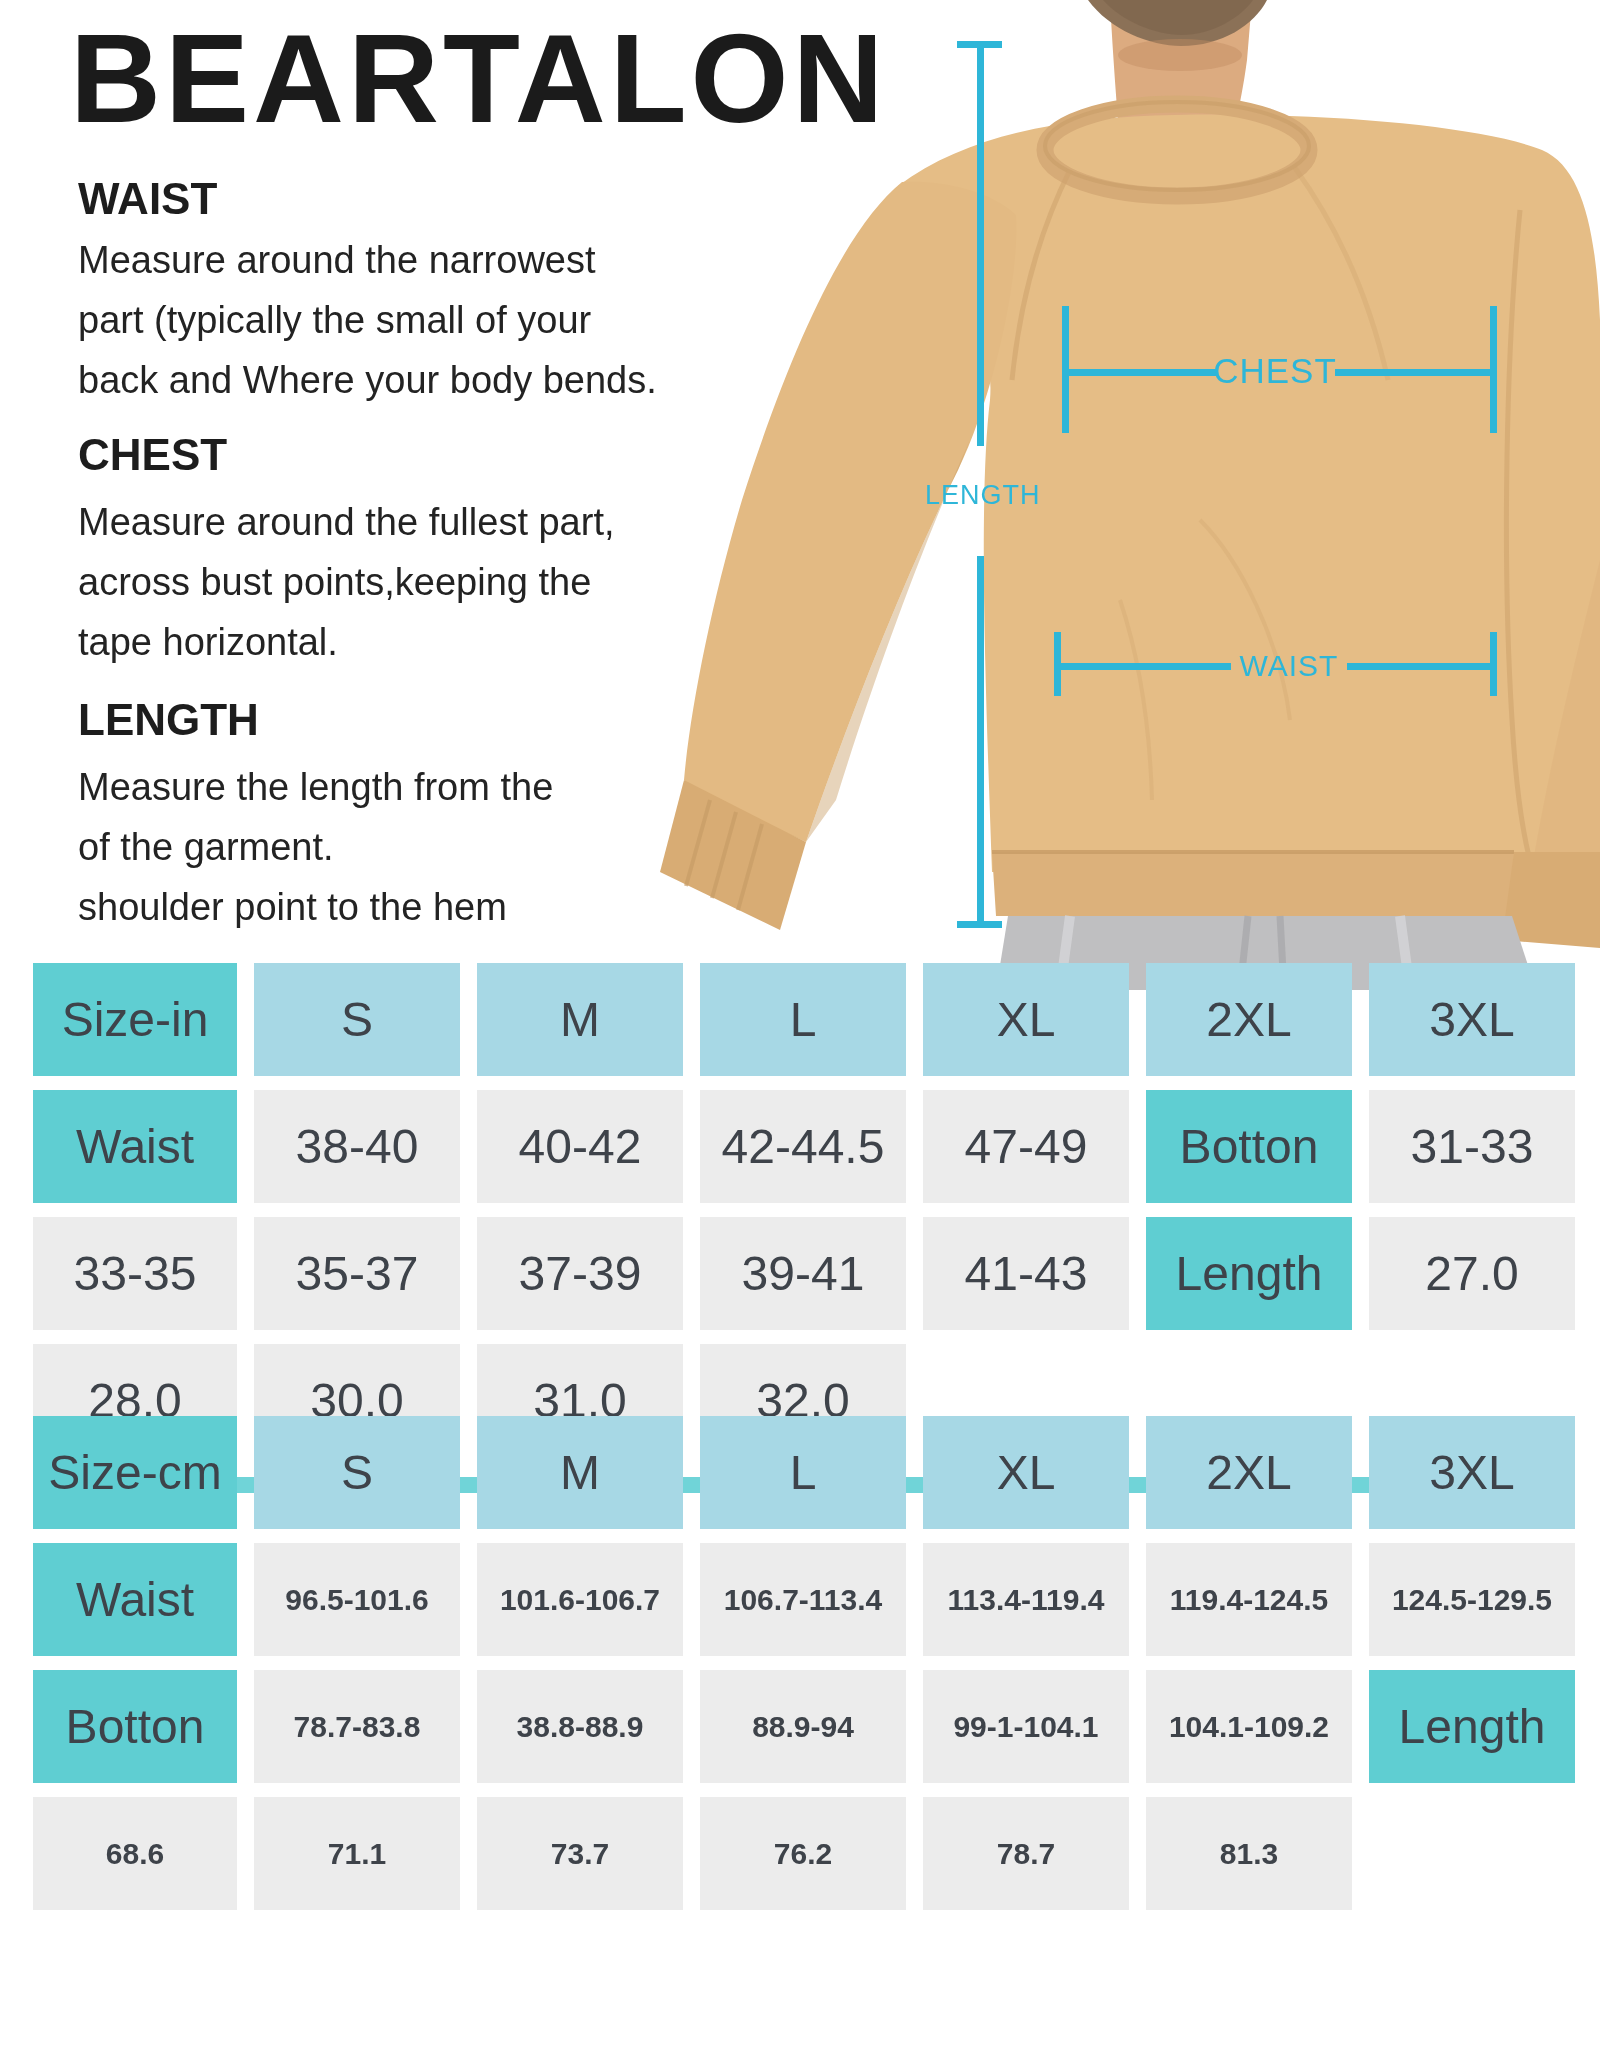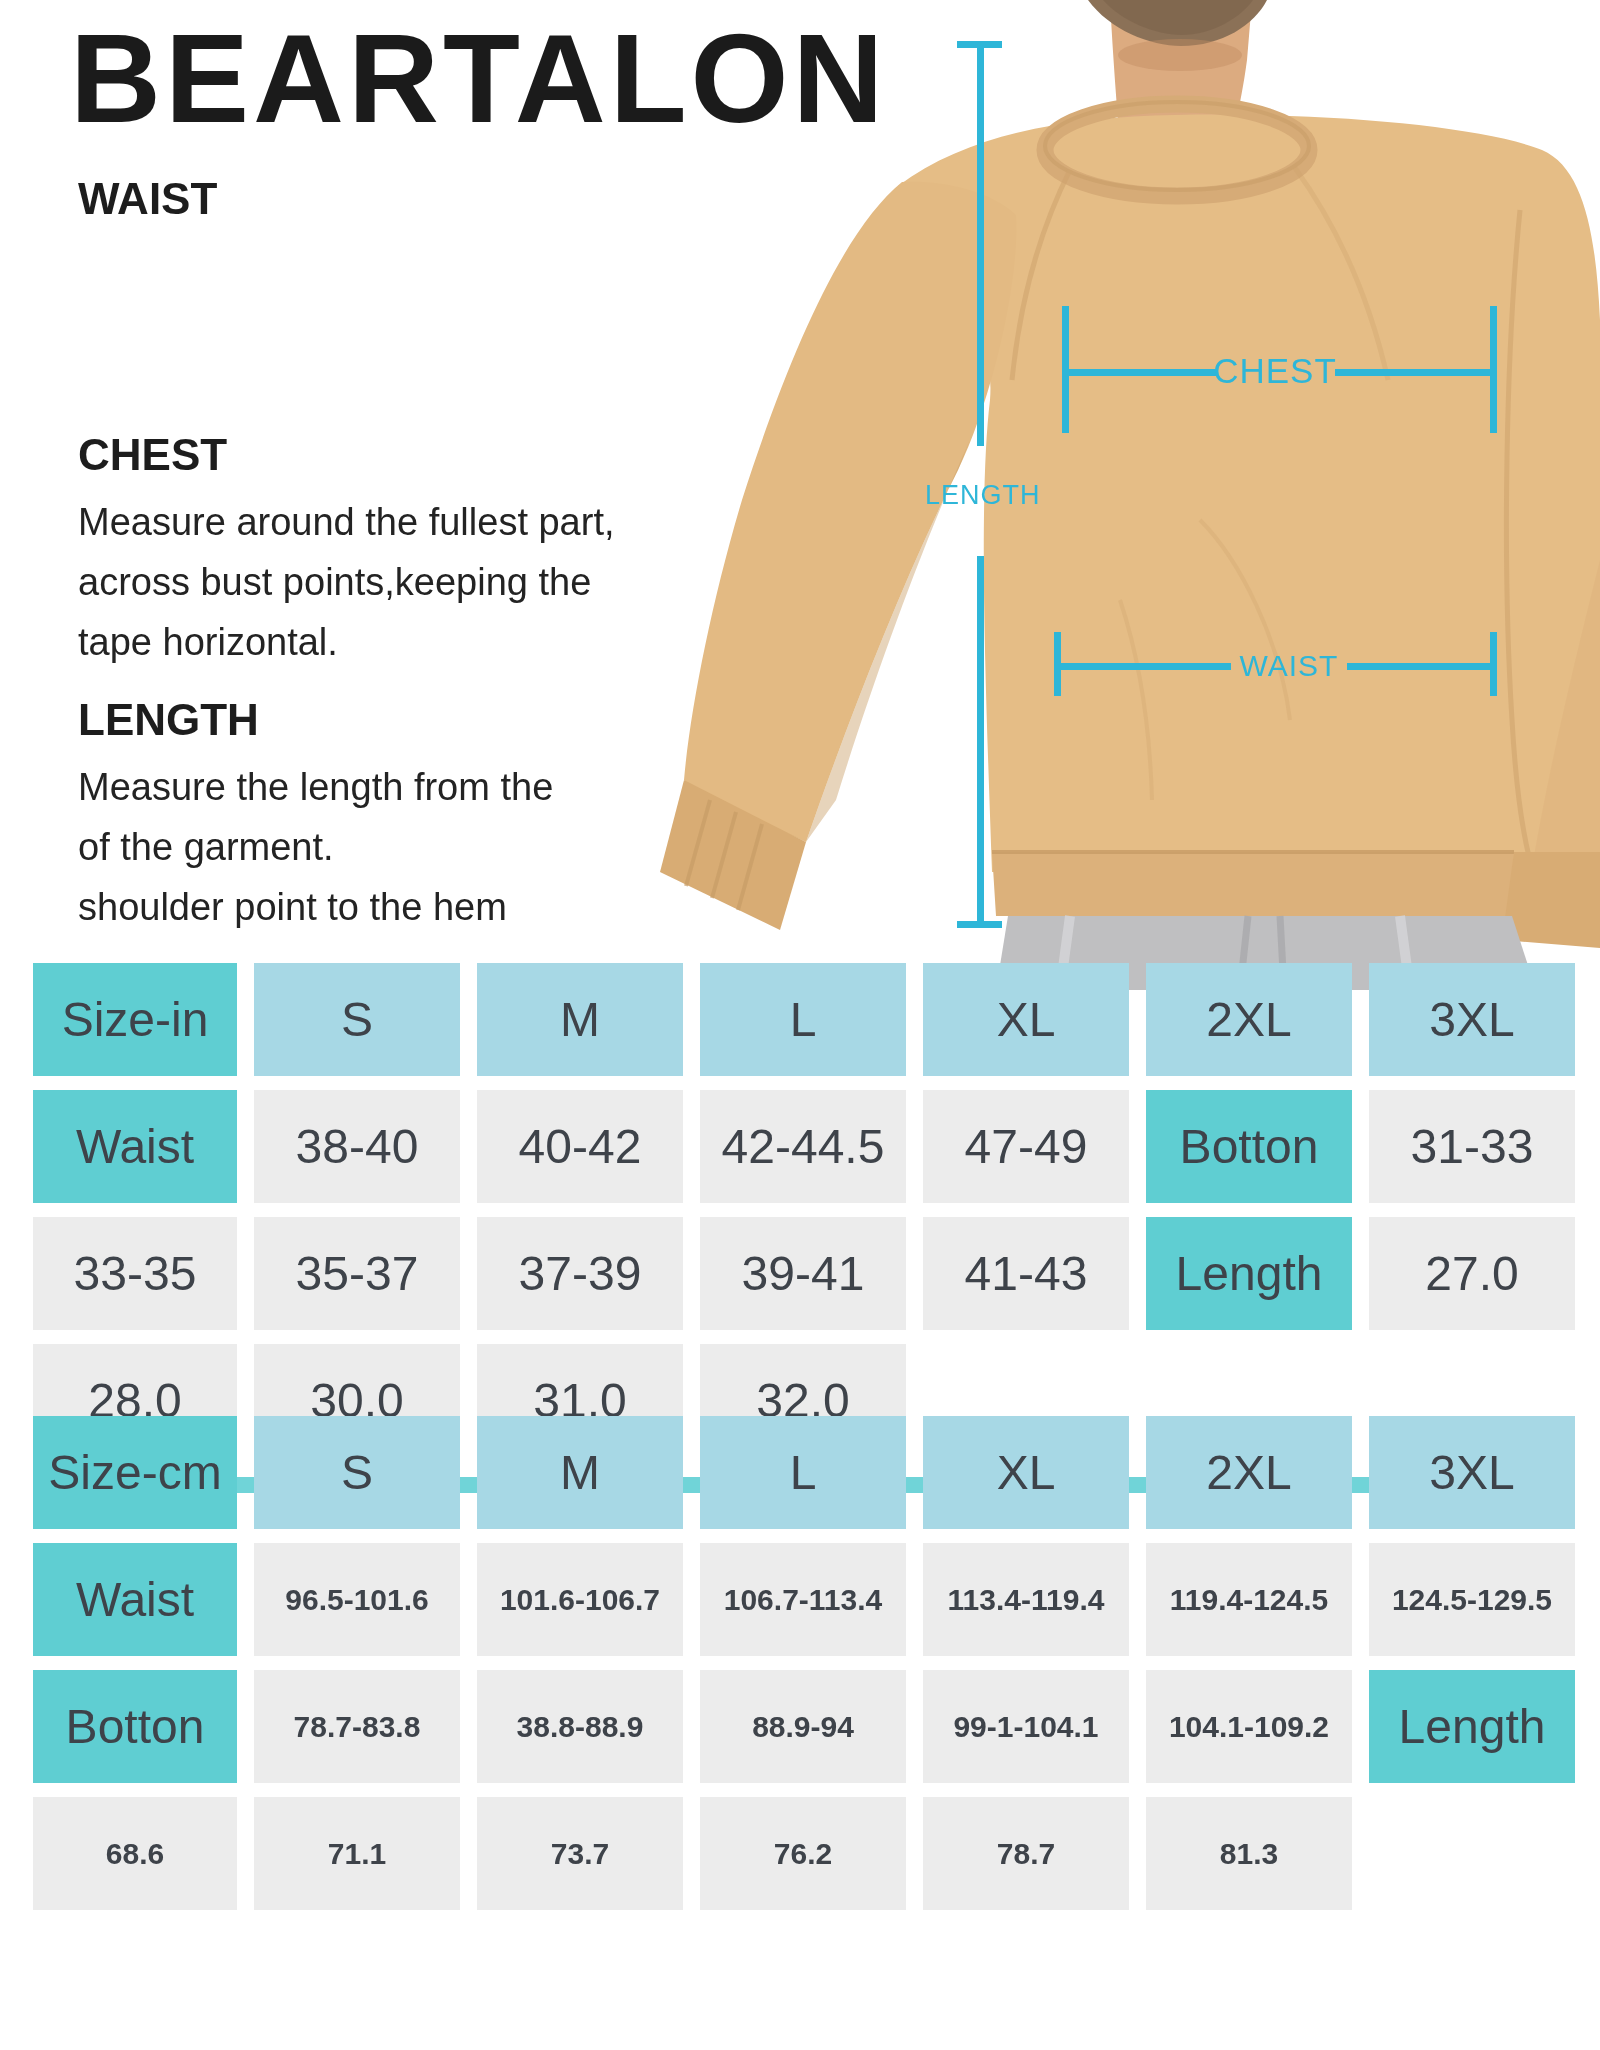--- a/index.html
+++ b/index.html
@@ -37,20 +37,25 @@
            background:var(--divider,#70d4d8);}
 </style>
 </head>
 <body>
 
 <div class="page">
 
   <div class="brand">BEARTALON</div>
 
   <div class="sec-h" style="top:174px">WAIST</div>
+  <div class="sec-p" style="top:230px">
+    <div>Measure around the narrowest</div>
+    <div>part (typically the small of your</div>
+    <div>back and Where your body bends.</div>
+  </div>
 
   <div class="sec-h" style="top:430px">CHEST</div>
   <div class="sec-p" style="top:492px">
     <div>Measure around the fullest part,</div>
     <div>across bust points,keeping the</div>
     <div>tape horizontal.</div>
   </div>
 
   <div class="sec-h" style="top:695px">LENGTH</div>
   <div class="sec-p" style="top:757px">

